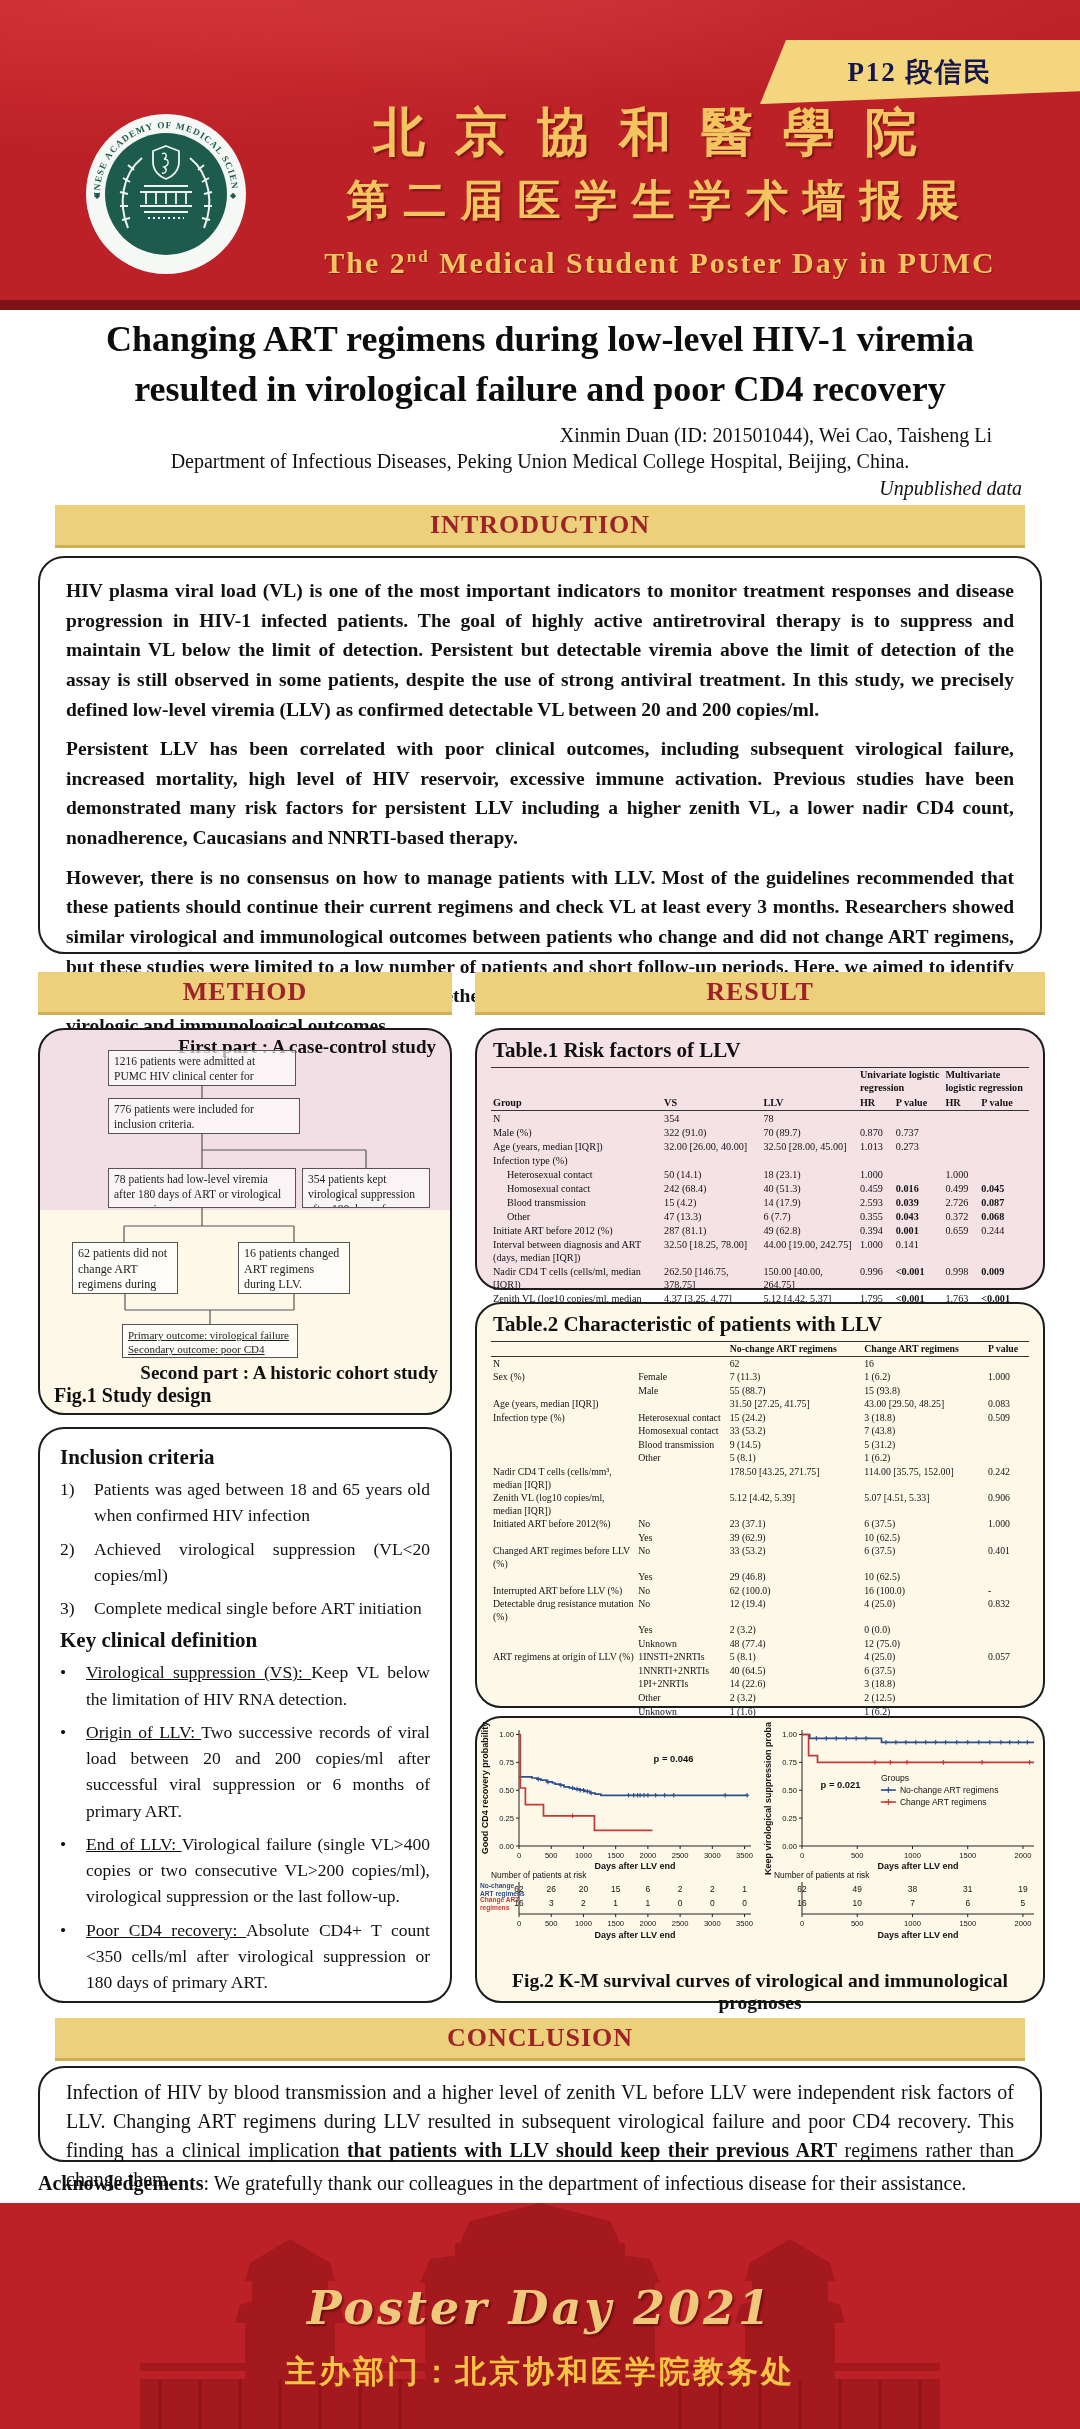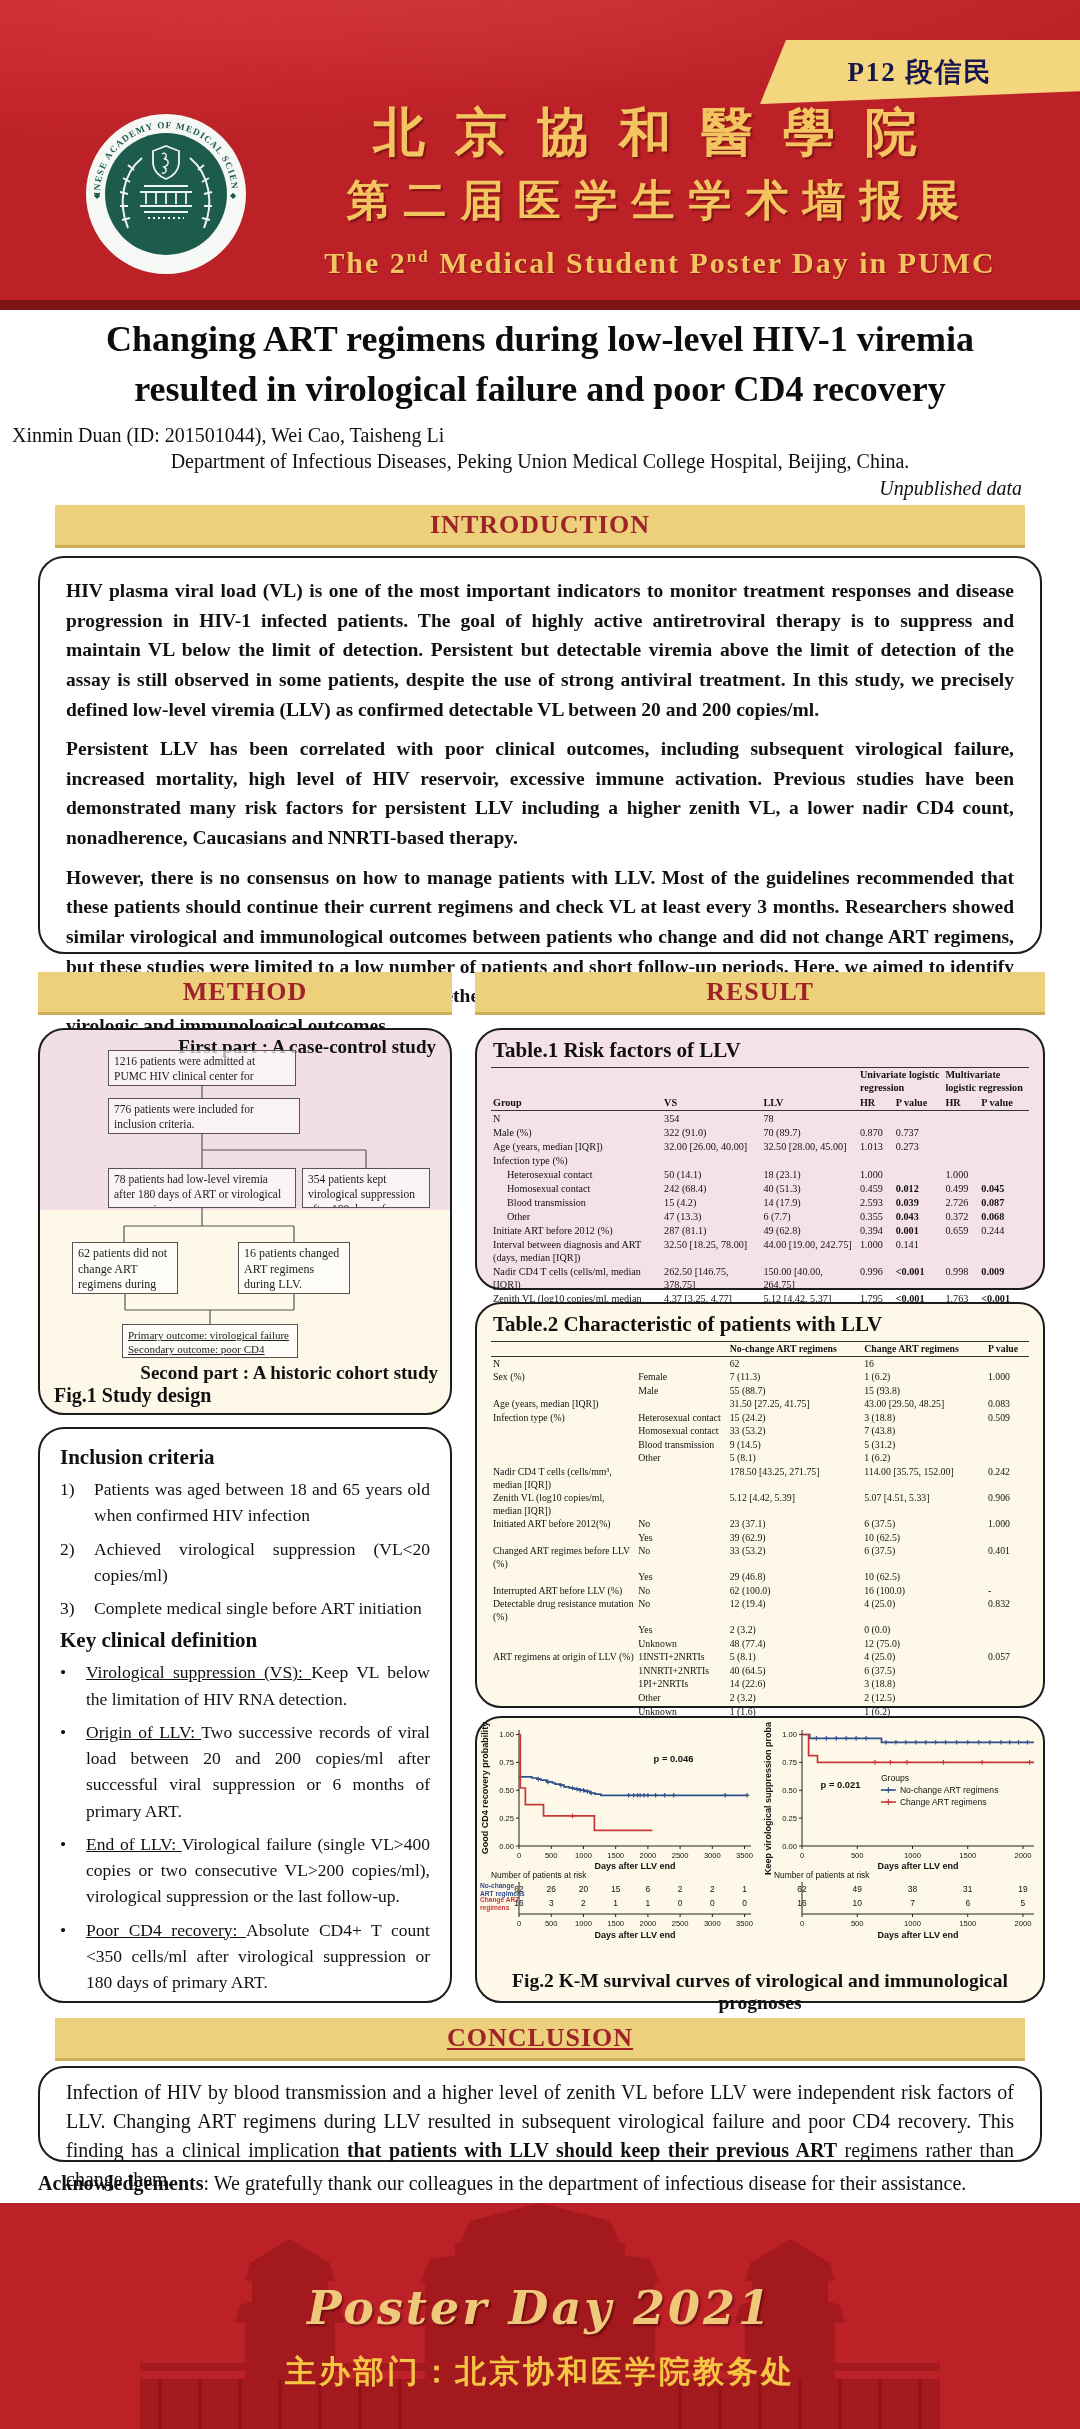--- a/index.html
+++ b/index.html
@@ -20,30 +20,30 @@
          font-family:"DejaVu Sans", sans-serif;font-weight:bold;
          text-shadow:2px 2px 2px rgba(60,0,0,.45);}
   .calli1{top:98px;font-size:52px;letter-spacing:30px;}
   .calli2{top:172px;font-size:43px;letter-spacing:14px;}
   .eng{position:absolute;left:250px;top:246px;width:820px;text-align:center;color:#f3c45f;
        font-weight:bold;font-size:30px;letter-spacing:2px;text-shadow:1px 1px 1px rgba(60,0,0,.4);}
   .eng sup{font-size:17px;}
   
   .t1{position:absolute;left:0;top:318px;width:1080px;text-align:center;font-weight:bold;font-size:36px;color:#0d0d0d;}
   .t2{position:absolute;left:0;top:368px;width:1080px;text-align:center;font-weight:bold;font-size:36px;color:#0d0d0d;}
-  .auth{position:absolute;left:12px;top:424px;width:992px;text-align:left;font-size:20px;color:#111;}
+  .auth{position:absolute;left:0;top:424px;width:992px;text-align:right;font-size:20px;color:#111;}
   .affil{position:absolute;left:0;top:450px;width:1080px;text-align:center;font-size:20px;color:#111;}
   .unpub{position:absolute;left:0;top:477px;width:1022px;text-align:right;font-style:italic;font-size:20px;color:#111;}
   
   .band{position:absolute;height:40px;background:#ecd07c;border-bottom:3px solid #cfae58;
         color:#9e2227;font-weight:bold;font-size:26px;text-align:center;line-height:40px;letter-spacing:1px;}
   .band-intro{left:55px;top:505px;width:970px;}
   .band-method{left:38px;top:972px;width:414px;}
   .band-result{left:475px;top:972px;width:570px;}
-  .band-concl{left:55px;top:2018px;width:970px;text-decoration:underline;}
+  .band-concl{left:55px;top:2018px;width:970px;}
   
   .rbox{position:absolute;border:2.5px solid #1c1c1c;border-radius:26px;background:#fff;box-sizing:border-box;}
   .intro-box{left:38px;top:556px;width:1004px;height:398px;padding:18px 26px;font-weight:bold;}
   .intro-box p{margin:0 0 10px 0;font-size:19.5px;line-height:1.52;text-align:justify;color:#111;}
   .fig1-box{left:38px;top:1028px;width:414px;height:387px;
             background:linear-gradient(#f2dee5 0 47%,#fdf8e8 47% 100%);overflow:hidden;}
   .incl-box{left:38px;top:1427px;width:414px;height:576px;padding:14px 20px;}
   .t1-box{left:475px;top:1028px;width:570px;height:262px;background:#f5e2e6;padding:8px 14px;}
   .t2-box{left:475px;top:1302px;width:570px;height:406px;background:#fdf8e8;padding:8px 14px;}
   .fig2-box{left:475px;top:1716px;width:570px;height:287px;background:#fdf8e8;padding:4px 2px;}
@@ -281,21 +281,21 @@
             <td>1.000</td>
             <td></td>
             <td>1.000</td>
             <td></td>
           </tr>
           <tr>
             <td class="ind">Homosexual contact</td>
             <td>242 (68.4)</td>
             <td>40 (51.3)</td>
             <td>0.459</td>
-            <td><b>0.012</b></td>
+            <td><b>0.016</b></td>
             <td>0.499</td>
             <td><b>0.045</b></td>
           </tr>
           <tr>
             <td class="ind">Blood transmission</td>
             <td>15 (4.2)</td>
             <td>14 (17.9)</td>
             <td>2.593</td>
             <td><b>0.039</b></td>
             <td>2.726</td>

